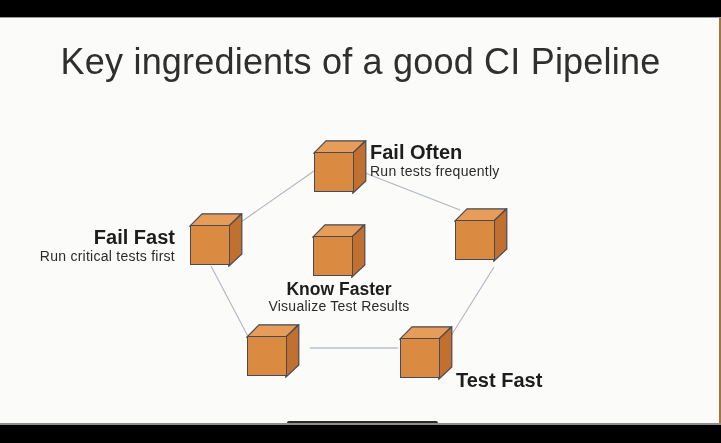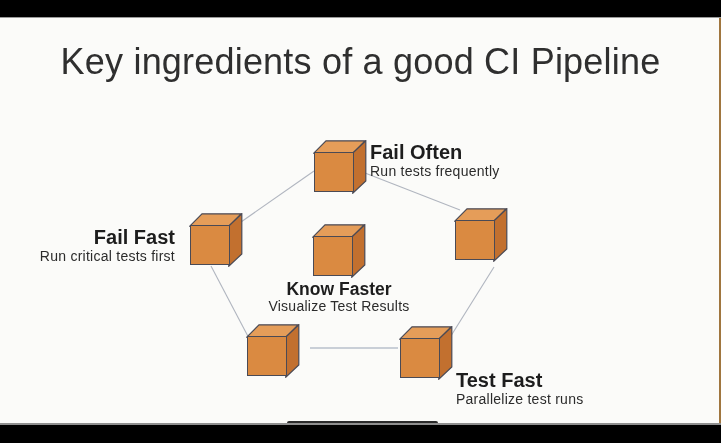--- a/index.html
+++ b/index.html
@@ -279,21 +279,20 @@
         <svg class="top-shape" viewBox="0 0 53 14">
           <polygon points="0.8,13.2 13,0.8 52,0.8 40,13.2" fill="#e59d59" stroke="#4a4a55" stroke-width="1.2"></polygon>
         </svg>
         <svg class="side-shape" viewBox="0 0 15 54">
           <polygon points="0.8,13 13.8,0.8 13.8,41 0.8,53.2" fill="#c2702f" stroke="#4a4a55" stroke-width="1.2"></polygon>
         </svg>
         <div class="face-front"></div>
       </div>
       <div class="lbl align-left" style="left:56px; top:16px;margin-top:28px;">
         <div class="label-title">Test Fast</div>
-        <div class="label-sub">Parallelize test runs</div>
       </div>
     </div>
 
     <div id="share-bar">
 
       <div class="stop-btn">Stop sharing</div>
       <div class="hide-btn">Hide</div>
     </div>
 
   </div>

